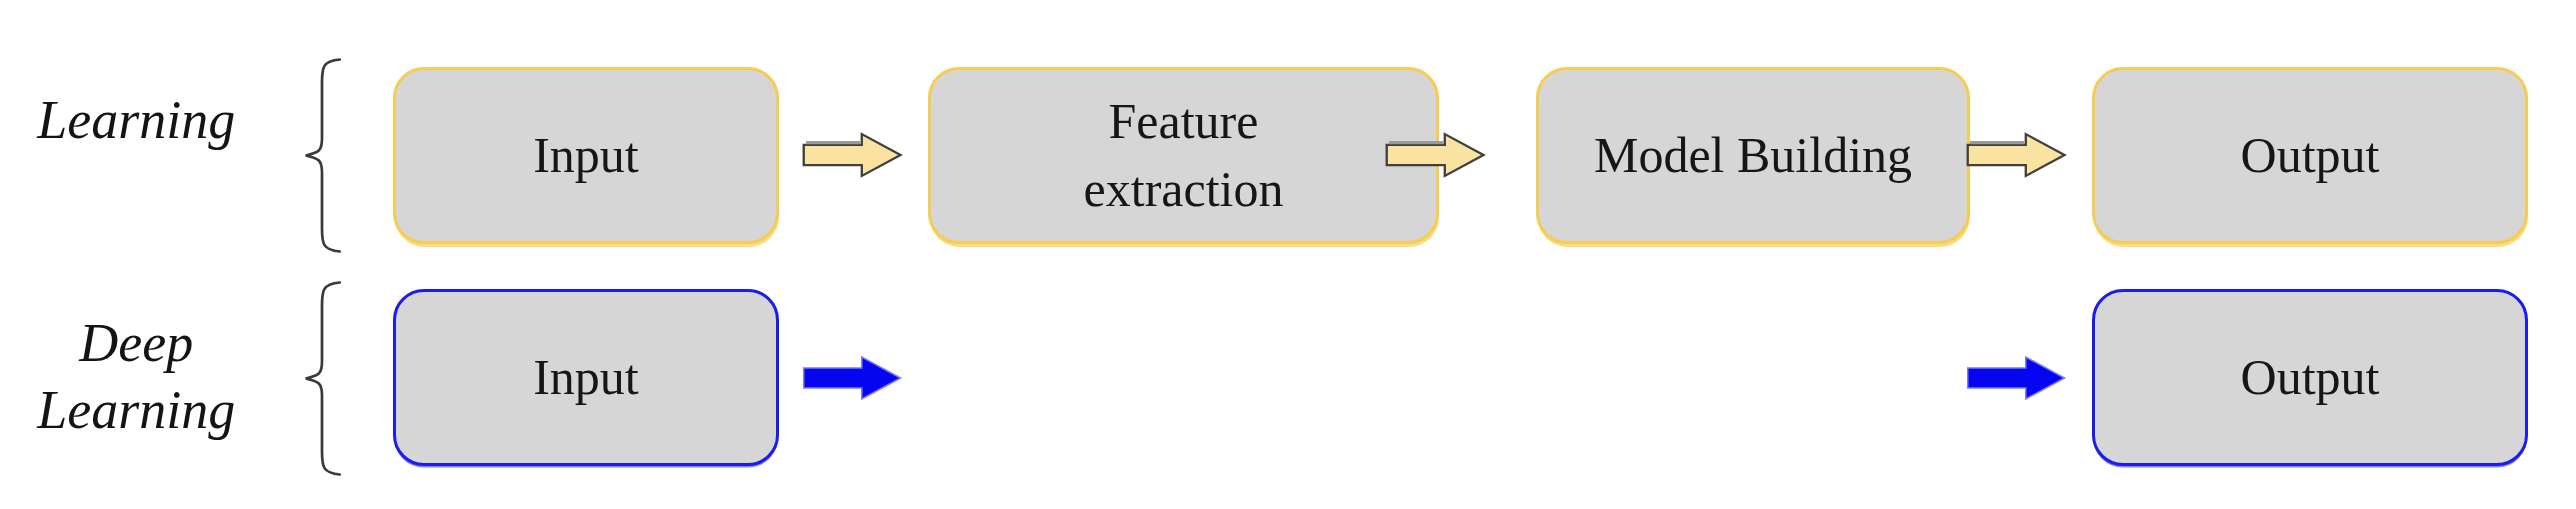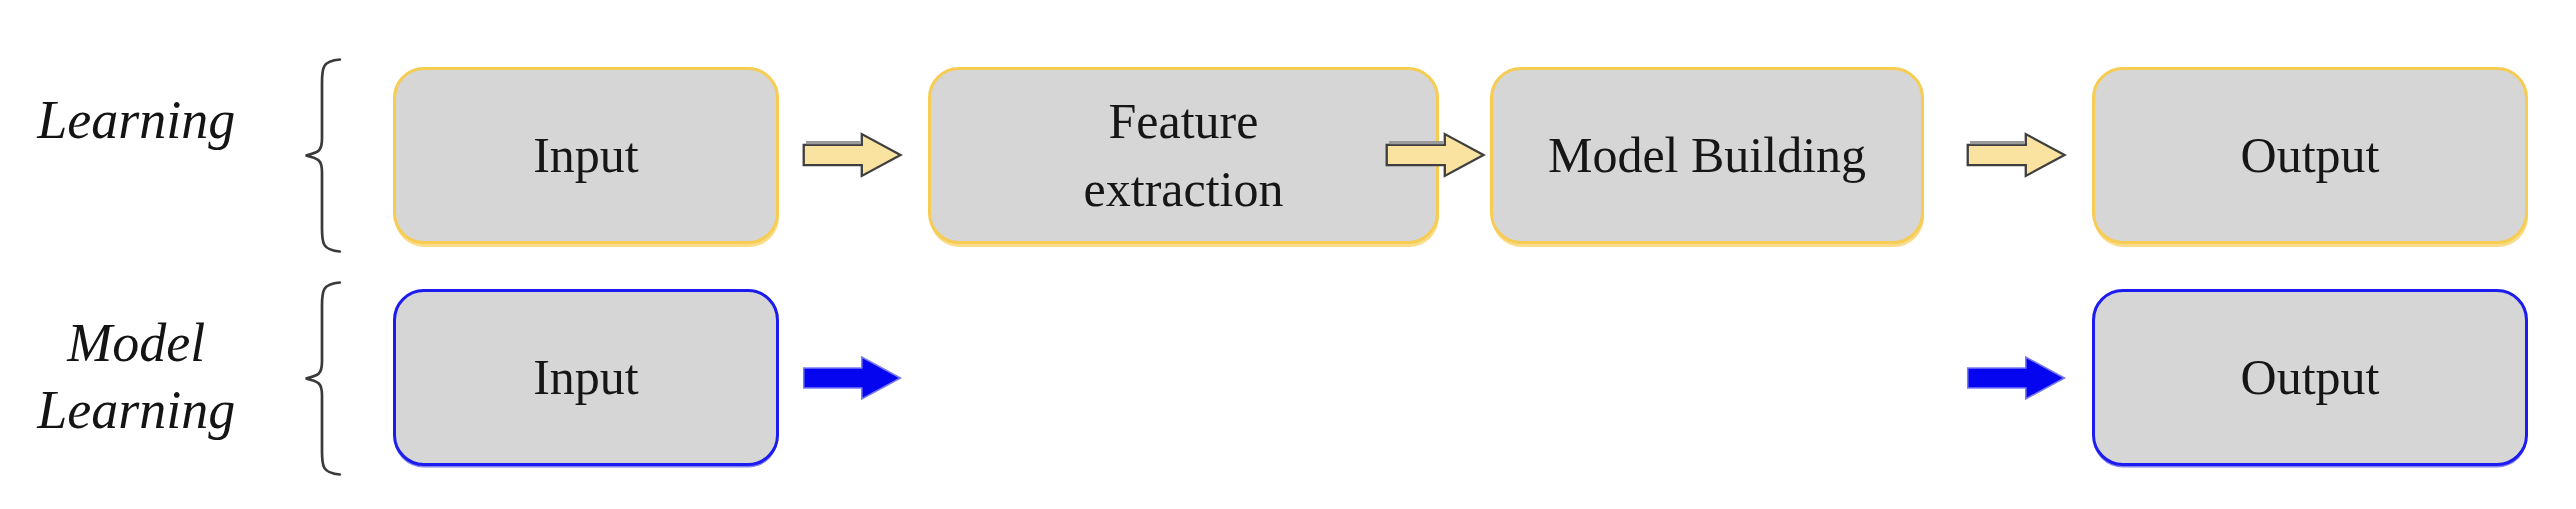--- a/index.html
+++ b/index.html
@@ -44,21 +44,21 @@
   }
   .dl-box{
     border:3.1px solid var(--dl-border,#1c1cee);
     box-shadow:0 2.3px 0 -0.8px rgba(30,30,230,0.55);
   }
   .row1{top:67px;}
   .row2{top:289px;}
   .pos-ml-input{left:393px;width:386px;}
   .pos-ml-fe{left:928px;width:511px;}
   .pos-ml-fe .box-text{max-width:327px;}
-  .pos-ml-mb{left:1490px;width:434px;}
+  .pos-ml-mb{left:1536px;width:434px;}
   .pos-ml-out{left:2092px;width:436px;}
   .pos-dl-input{left:393px;width:386px;}
   .pos-dl-wide{left:928px;width:1018px;font-size:54px;}
   .pos-dl-out{left:2092px;width:436px;}
   .arrow{position:absolute;width:103px;height:48px;}
   .arrow.r1{top:131px;}
   .arrow.r2{top:354px;}
   .a1{left:801px;}
   .a2{left:1384px;}
   .a3{left:1965px;}
@@ -68,21 +68,21 @@
 </style>
 </head>
 <body>
 
 <div class="canvas">
 
   <div class="row-label ml">
     <div>Learning</div>
   </div>
   <div class="row-label dl">
-    <div>Model</div>
+    <div>Deep</div>
     <div>Learning</div>
   </div>
 
   <svg class="brace top" viewBox="0 0 62 256">
     <path class="brace-path" d="M 54 4 C 32 6, 31 14, 31 34 L 31 106 C 31 122, 27 124, 10 128 C 27 132, 31 134, 31 150 L 31 222 C 31 242, 32 250, 54 252"></path>
   </svg>
   <svg class="brace bottom" viewBox="0 0 62 256">
     <path class="brace-path" d="M 54 4 C 32 6, 31 14, 31 34 L 31 106 C 31 122, 27 124, 10 128 C 27 132, 31 134, 31 150 L 31 222 C 31 242, 32 250, 54 252"></path>
   </svg>
 

